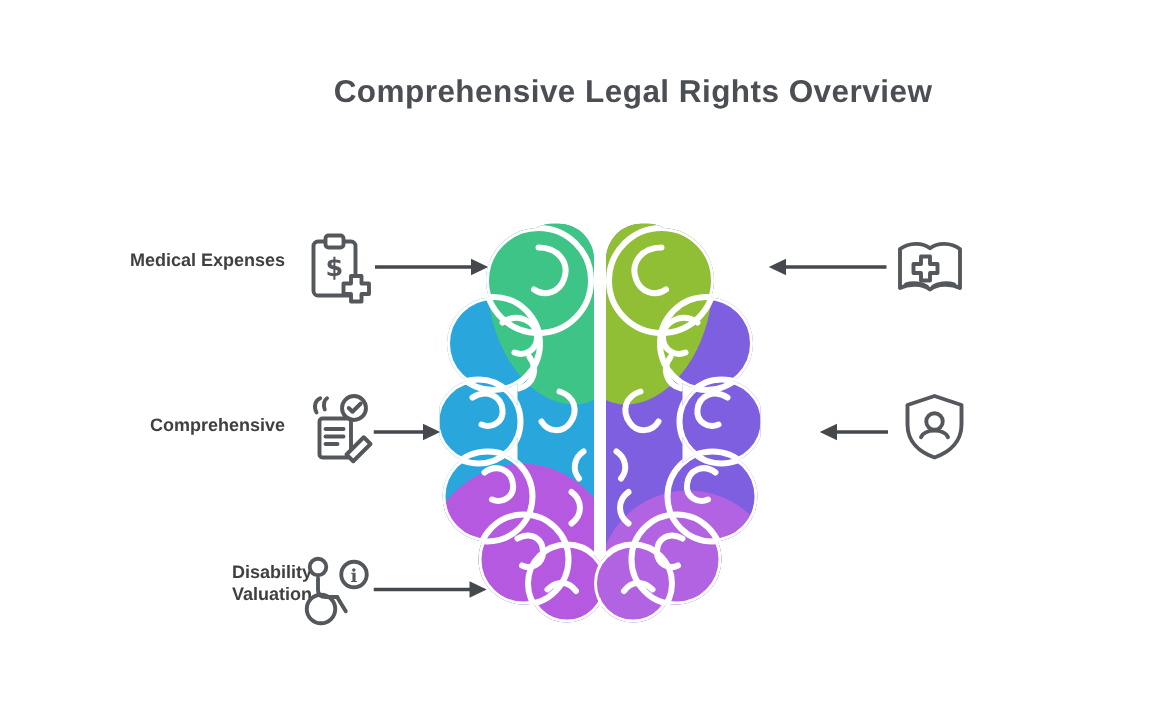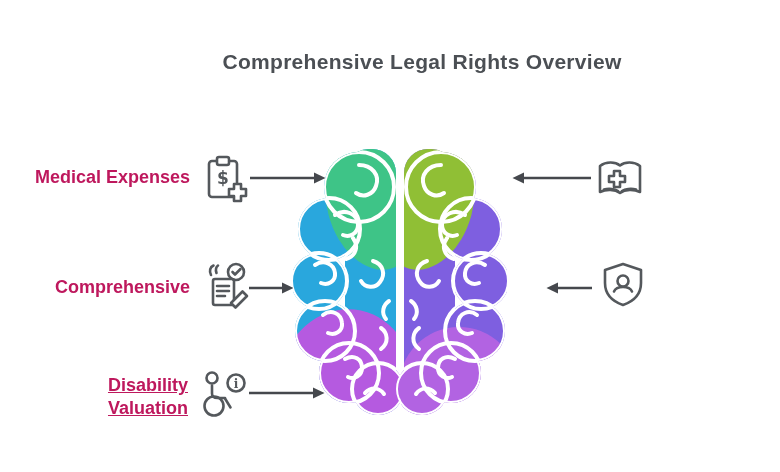--- a/index.html
+++ b/index.html
@@ -6,21 +6,21 @@
   .canvas{
     position:relative;width:780px;height:472px;background:#ffffff;
     font-family:"Liberation Sans",sans-serif;overflow:hidden;
   }
   .title{
     position:absolute;left:64px;top:50px;width:716px;
     text-align:center;font-size:21px;font-weight:700;color:#4b4f54;
     letter-spacing:.3px;margin:0;
   }
   .label{
-    position:absolute;font-size:18px;font-weight:700;color:#be185d;line-height:1.28;
+    position:absolute;font-size:12px;font-weight:700;color:#404040;line-height:1.28;
   }
   .label.right-align{text-align:right;}
   .label.left-align{text-align:left;}
   .icon{position:absolute;width:54px;height:54px;}
   .icon svg{width:100%;height:100%;stroke:#54585c;stroke-width:2.6;fill:none;
     stroke-linecap:round;stroke-linejoin:round;}
   .icon svg text{stroke:none;fill:#54585c;}
   .arrow{position:absolute;}
   .arrow svg line{stroke:#45484d;stroke-width:2.4;}
   .arrow svg path{fill:#45484d;stroke:none;}
@@ -61,21 +61,21 @@
       <path d="M31 44 L42.5 32.5 l4.5 4.5 L35.5 48.5 Z" fill="#ffffff"></path>
     </svg>
   </div>
   <div class="arrow" style="left:249px;top:281px;">
     <svg width="45" height="14">
         <line x1="0" y1="7" x2="34" y2="7"></line>
         <path d="M33 1.5 L44.5 7 L33 12.5 Z"></path>
       </svg>
   </div>
 
-  <div class="label right-align" style="top:374px;right:592px;width:100px;text-decoration:underline;">Disability Valuation</div>
+  <div class="label right-align" style="top:374px;right:572px;width:100px;">Disability Valuation</div>
   <div class="icon" style="left:197px;top:368px;">
     <svg viewBox="0 0 54 54">
       <circle cx="15" cy="10" r="5.5"></circle>
       <path d="M15 17.5 v8 c0 3.5 2.5 4.5 5.5 4.5 h7.5"></path>
       <path d="M28 30.5 l5.5 9"></path>
       <circle cx="17" cy="38" r="9.5"></circle>
       <circle cx="39" cy="15" r="8.5"></circle>
       <text x="39" y="20" font-size="12" font-weight="bold" text-anchor="middle" font-family="DejaVu Serif, serif">i</text>
     </svg>
   </div>

